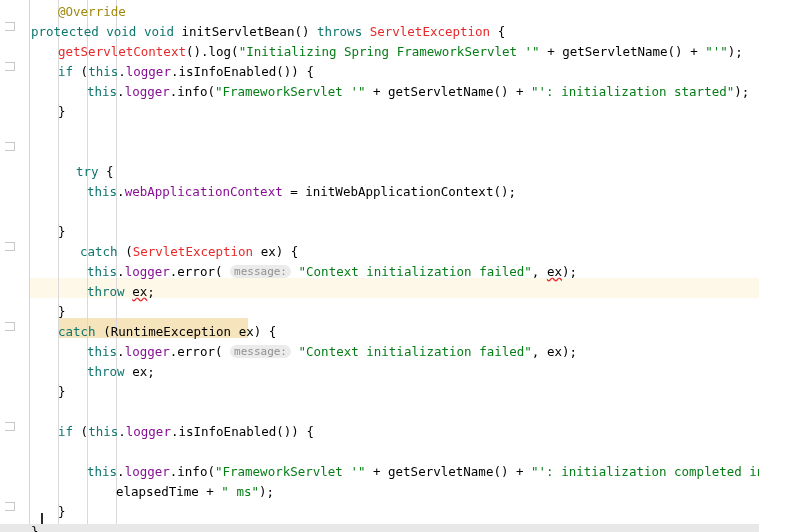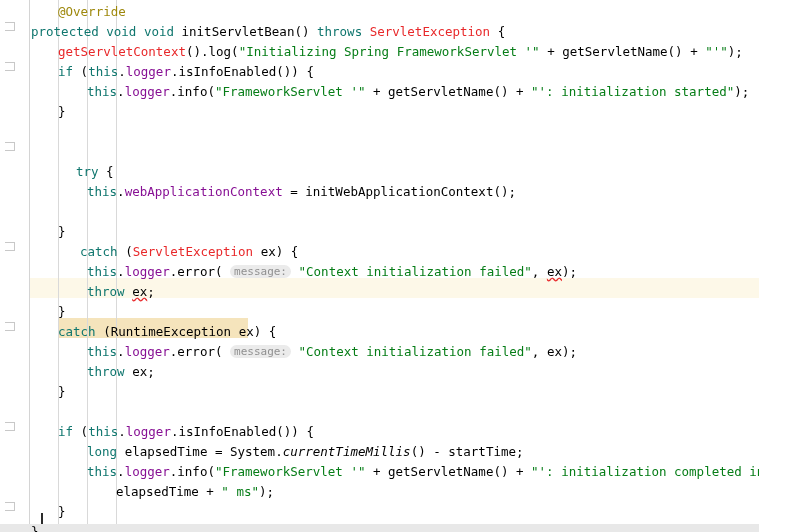--- a/index.html
+++ b/index.html
@@ -170,18 +170,17 @@
     <div class="line" style="top: 242px; left: 58px; margin-left: 22px;"><span class="kw">catch</span><span class="plain"> (</span><span class="err">ServletException</span><span class="plain"> ex) {</span></div>
     <div class="line" style="top: 262px; left: 87px;"><span class="kw">this</span><span class="plain">.</span><span class="fld">logger</span><span class="plain">.error( </span><span class="hint">message:</span><span class="plain"> </span><span class="str">"Context initialization failed"</span><span class="plain">, </span><span class="plain squig">ex</span><span class="plain">);</span></div>
     <div class="line" style="top: 282px; left: 87px;"><span class="kw">throw</span><span class="plain"> </span><span class="plain squig">ex</span><span class="plain">;</span></div>
     <div class="line" style="top: 302px; left: 58px;"><span class="plain">}</span></div>
     <div class="line" style="top: 322px; left: 58px;"><span class="kw">catch</span><span class="plain"> (RuntimeException ex) {</span></div>
     <div class="line" style="top: 342px; left: 87px;"><span class="kw">this</span><span class="plain">.</span><span class="fld">logger</span><span class="plain">.error( </span><span class="hint">message:</span><span class="plain"> </span><span class="str">"Context initialization failed"</span><span class="plain">, ex);</span></div>
     <div class="line" style="top: 362px; left: 87px;"><span class="kw">throw</span><span class="plain"> ex;</span></div>
     <div class="line" style="top: 382px; left: 58px;"><span class="plain">}</span></div>
     <div class="line" style="top: 402px; left: 58px;"></div>
     <div class="line" style="top: 422px; left: 58px;"><span class="kw">if</span><span class="plain"> (</span><span class="kw">this</span><span class="plain">.</span><span class="fld">logger</span><span class="plain">.isInfoEnabled()) {</span></div>
-    <div class="line" style="top: 442px; left: 87px;"><span class="kw">long</span><span class="plain"> elapsedTime = System.</span><span class="plain stat">currentTimeMillis</span><span class="plain">() - startTime;</span></div>
     <div class="line" style="top: 462px; left: 87px;"><span class="kw">this</span><span class="plain">.</span><span class="fld">logger</span><span class="plain">.info(</span><span class="str">"FrameworkServlet '"</span><span class="plain"> + getServletName() + </span><span class="str">"': initialization completed in "</span><span class="plain"> +</span></div>
     <div class="line" style="top: 482px; left: 116px;"><span class="plain">elapsedTime + </span><span class="str">" ms"</span><span class="plain">);</span></div>
     <div class="line" style="top: 502px; left: 58px;"><span class="plain">}</span></div>
     <div class="line" style="top: 522px; left: 31px;"><span class="plain">}</span></div>
   </div>
 
 </body></html>

